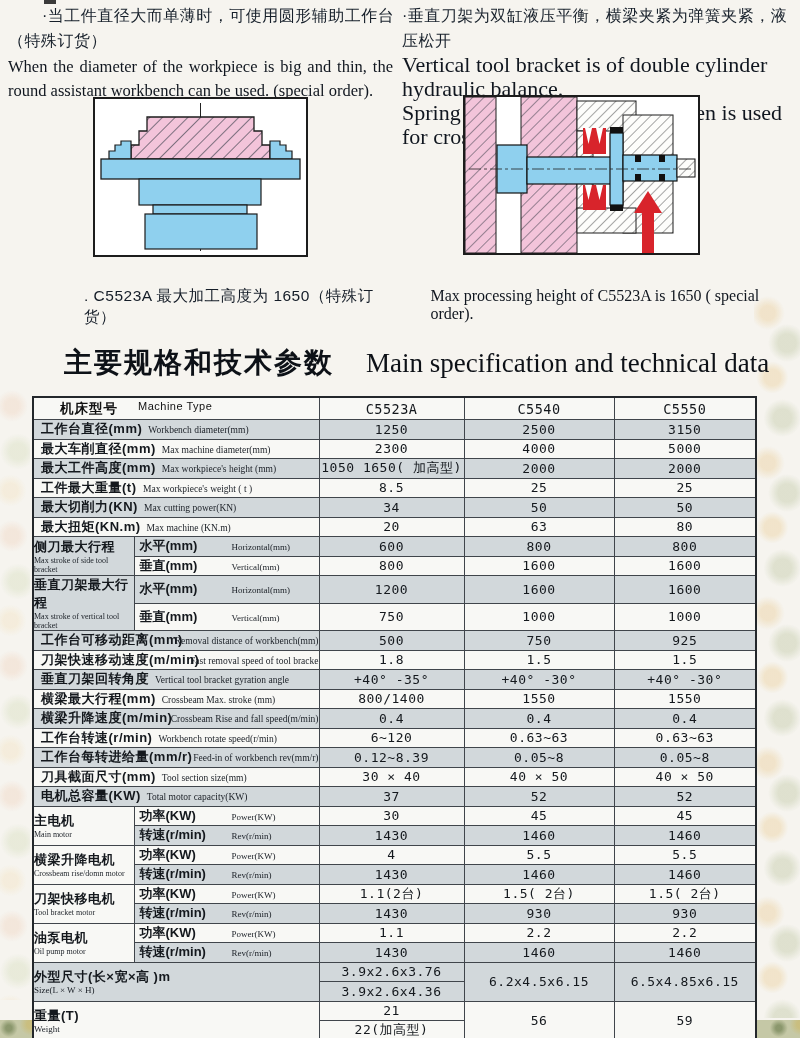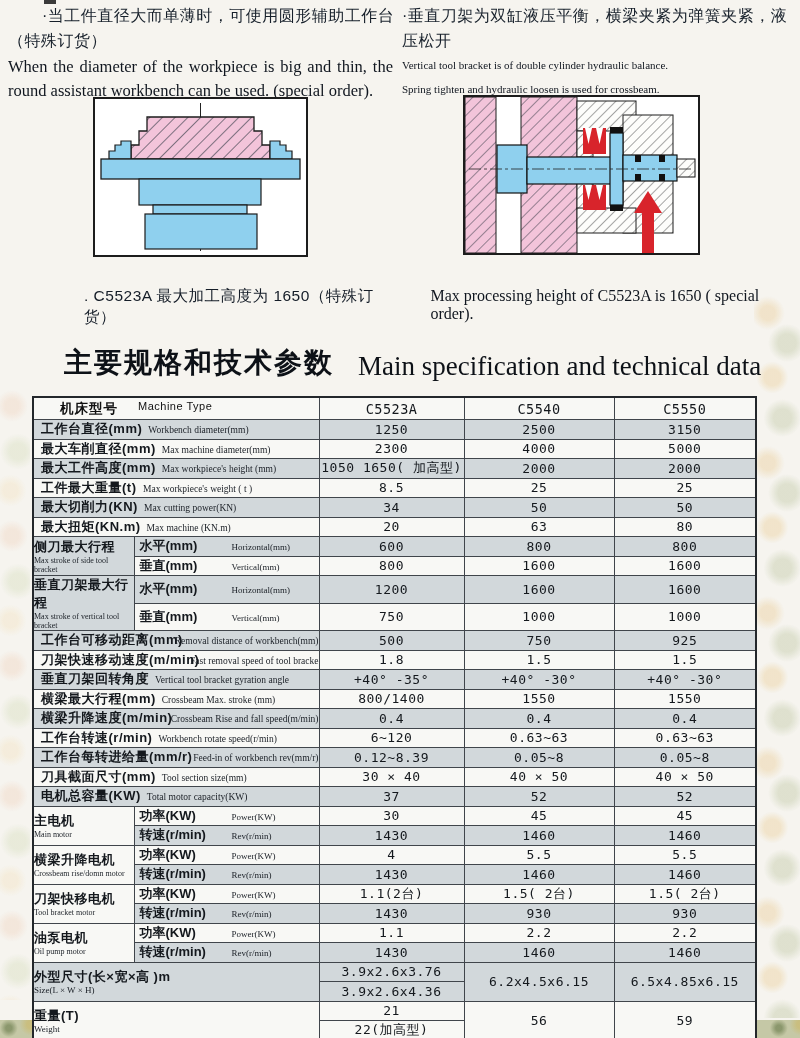--- a/index.html
+++ b/index.html
@@ -29,32 +29,32 @@
   .corner-mark{position:absolute;left:44px;top:0;width:12px;height:4px;background:#3a3a3a;}
 
   
   .intro{position:absolute;top:3px;}
   .intro-left{left:8px;width:392px;}
   .intro-right{left:402px;width:396px;}
   .cjk{font-size:16px;letter-spacing:.5px;line-height:25px;color:#17202b;}
   .intro-left .cn1{text-indent:34px;}
   .en-par{font-family:"Liberation Serif",serif;font-size:16.5px;line-height:24px;color:#10161f;
           text-align:justify;margin-top:2px;}
-  .en-line{font-family:"Liberation Serif",serif;font-size:11px;line-height:24px;color:#10161f;}
+  .en-line{font-family:"Liberation Serif",serif;font-size:22px;line-height:24px;color:#10161f;}
 
   
   .fig{position:absolute;}
   .fig1{left:93px;top:97px;}
   .fig2{left:463px;top:95px;}
 
   
   .note{position:absolute;left:84px;top:286px;display:flex;gap:30px;align-items:baseline;}
   .note .n-cn{font-size:15.5px;letter-spacing:.5px;color:#151d28;}
   .note .n-en{font-family:"Liberation Serif",serif;font-size:16px;color:#10161f;}
-  .title{position:absolute;left:64px;top:344px;display:flex;gap:24px;align-items:flex-end;}
+  .title{position:absolute;left:64px;top:344px;display:flex;gap:32px;align-items:center;}
   .t-cn{font-size:28px;font-weight:bold;letter-spacing:2px;color:#0d1117;}
   .t-en{font-family:"Liberation Serif",serif;font-size:27px;color:#0d1117;}
 
   
   .tablewrap{position:absolute;left:32px;top:396px;}
   table.spec{border-collapse:collapse;width:723px;table-layout:fixed;
              border:2px solid #23272b;background:#f8f8f5;}
   table.spec td{border:1px solid #40454b;height:18.5px;padding:0;vertical-align:middle;overflow:hidden;}
   tr.sh td{background:#d2d8db;}
   td.val{text-align:center;font-family:"DejaVu Sans Mono",monospace;font-size:13px;color:#14181d;letter-spacing:.5px;}

